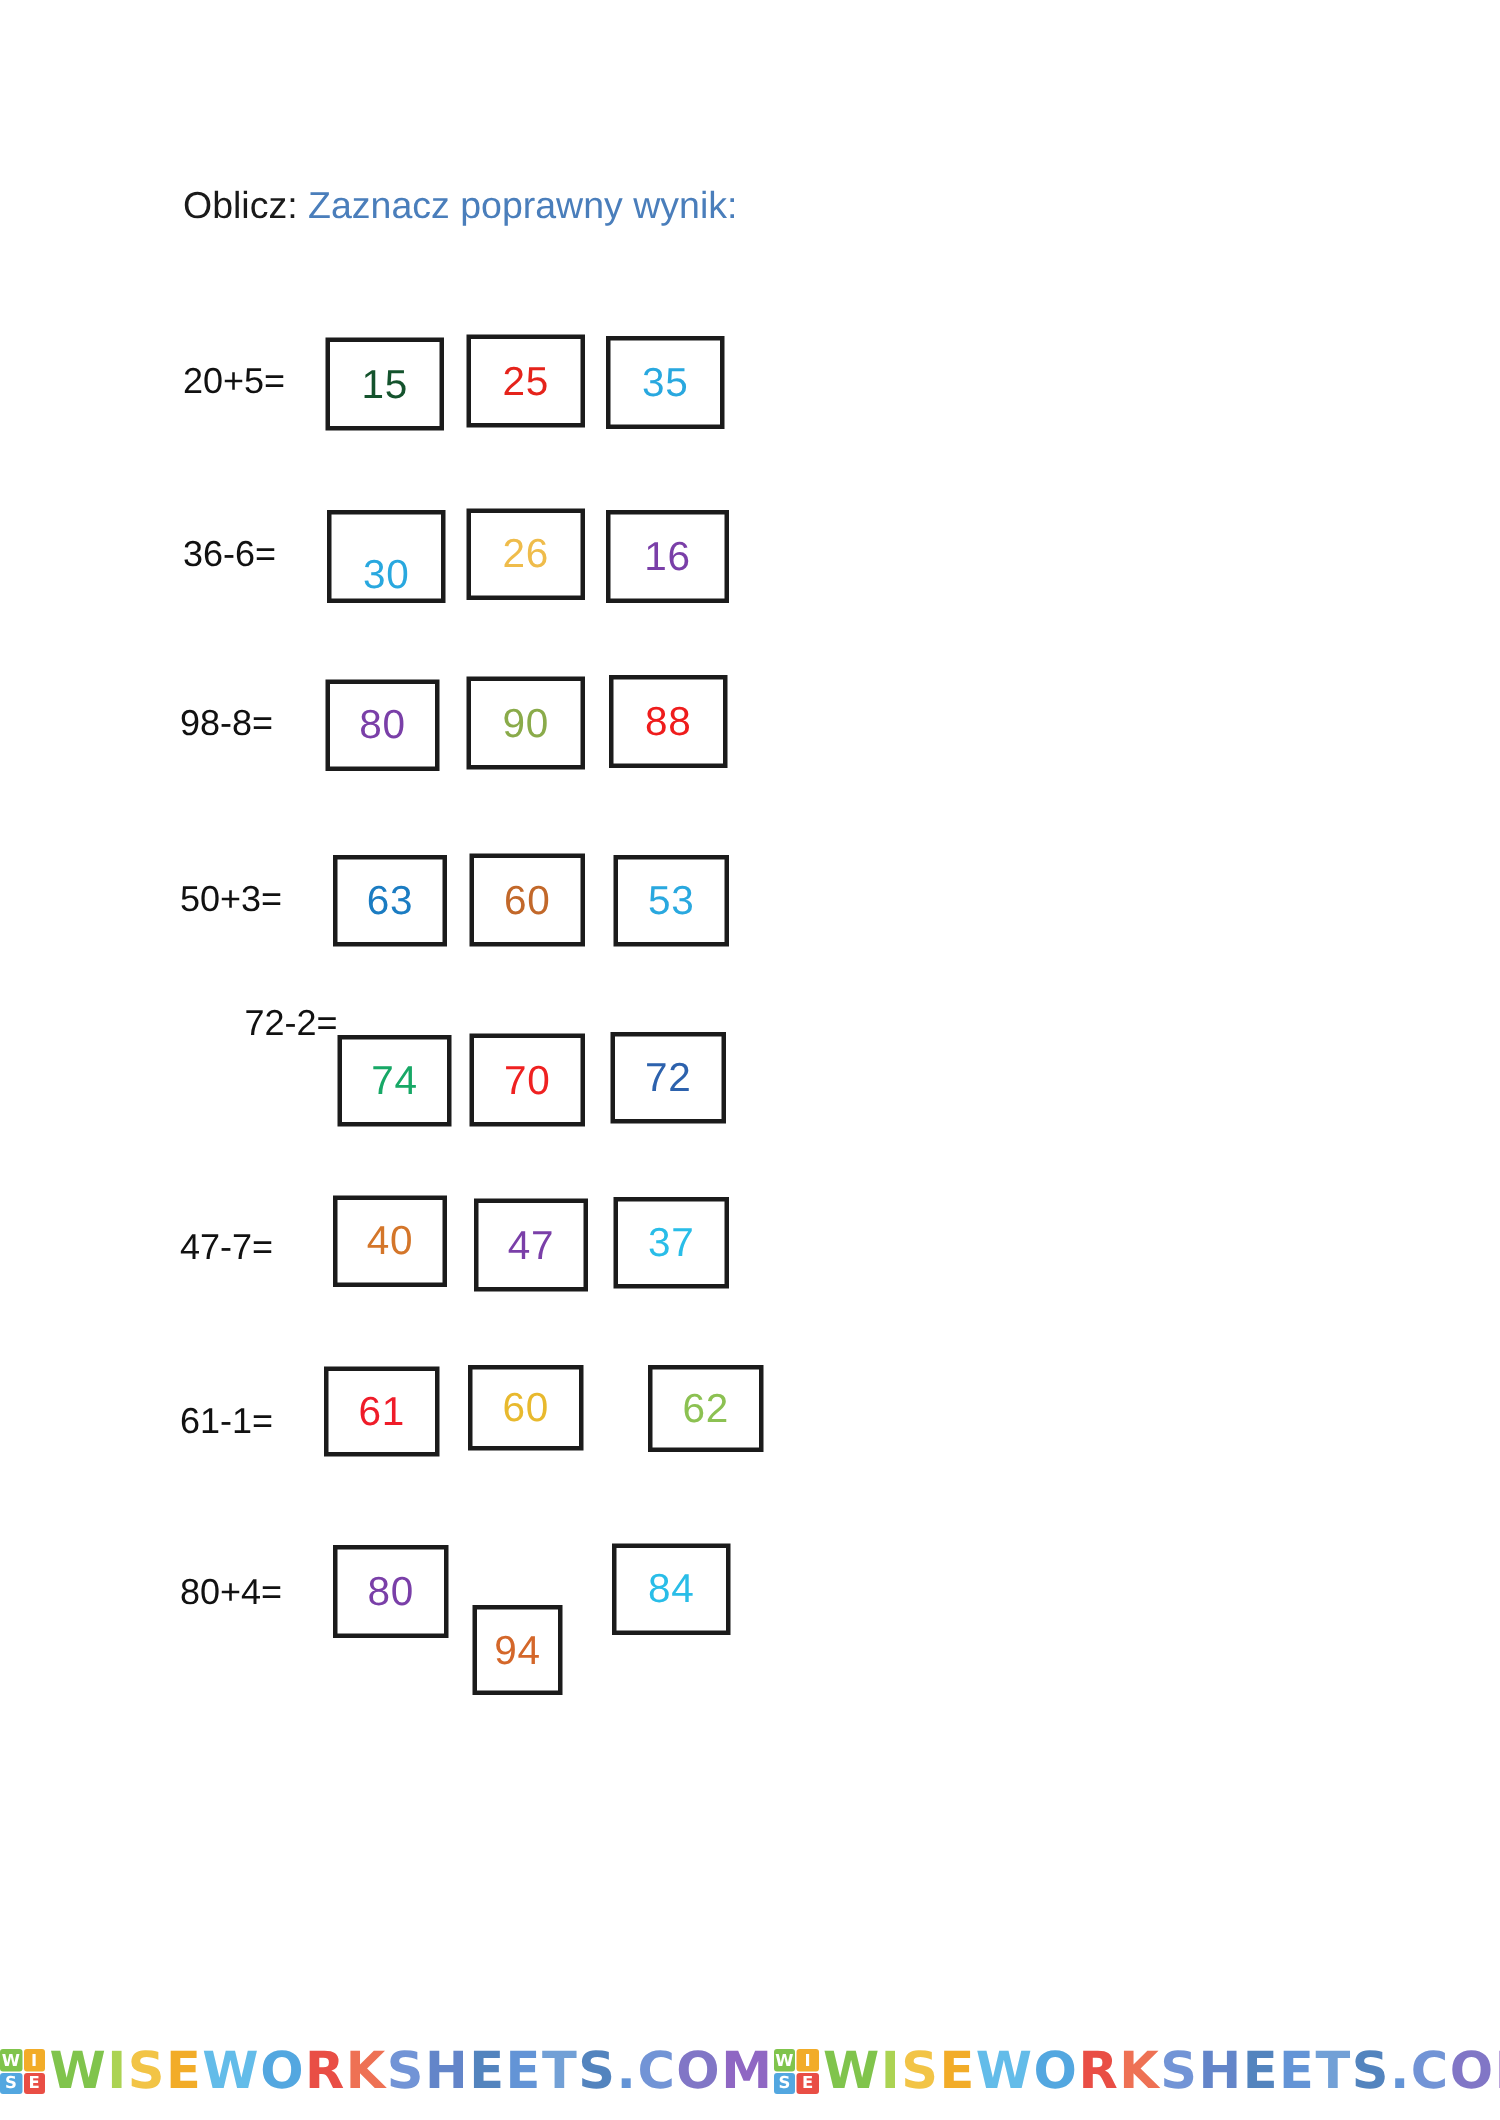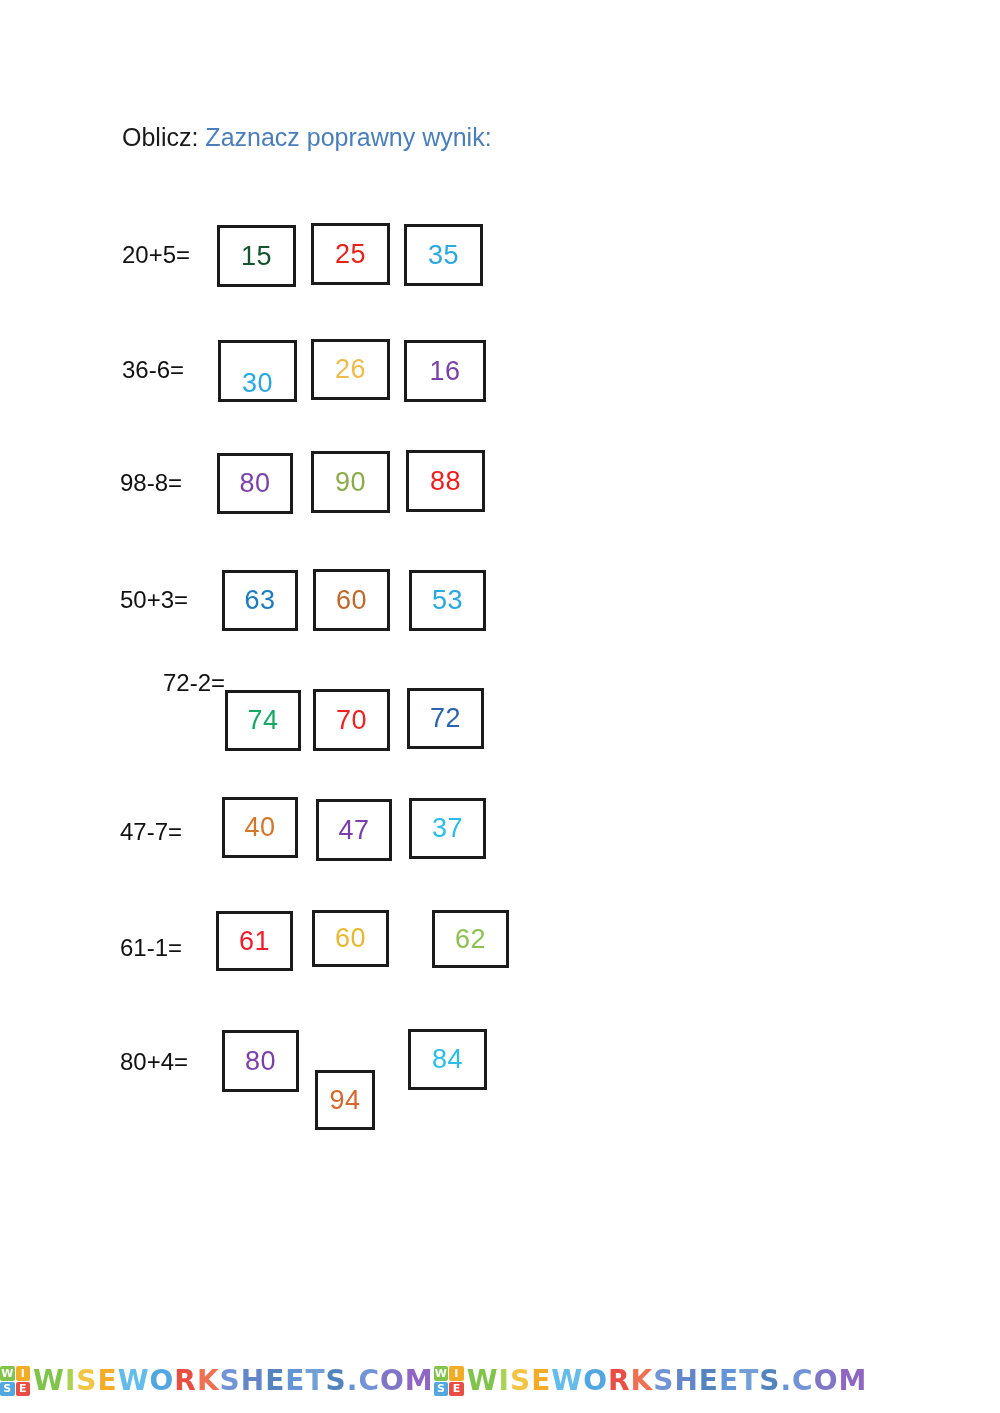--- a/index.html
+++ b/index.html
@@ -99,21 +99,21 @@
     font-family: "DejaVu Sans", sans-serif;
     border-radius: 2px;
   }
   .logo-w { background: #7ac143; }
   .logo-i { background: #f2a81d; }
   .logo-s { background: #4aa3df; }
   .logo-e { background: #e8453c; }
 
   .watermark-text {
     font-family: "DejaVu Sans", sans-serif;
-    font-size: 28px;
+    font-size: 34px;
     font-weight: bold;
     letter-spacing: 1px;
     white-space: nowrap;
     line-height: 1;
   }
   .watermark-text span {
     display: inline-block;
     -webkit-text-stroke: 0px;
   }
 </style>

